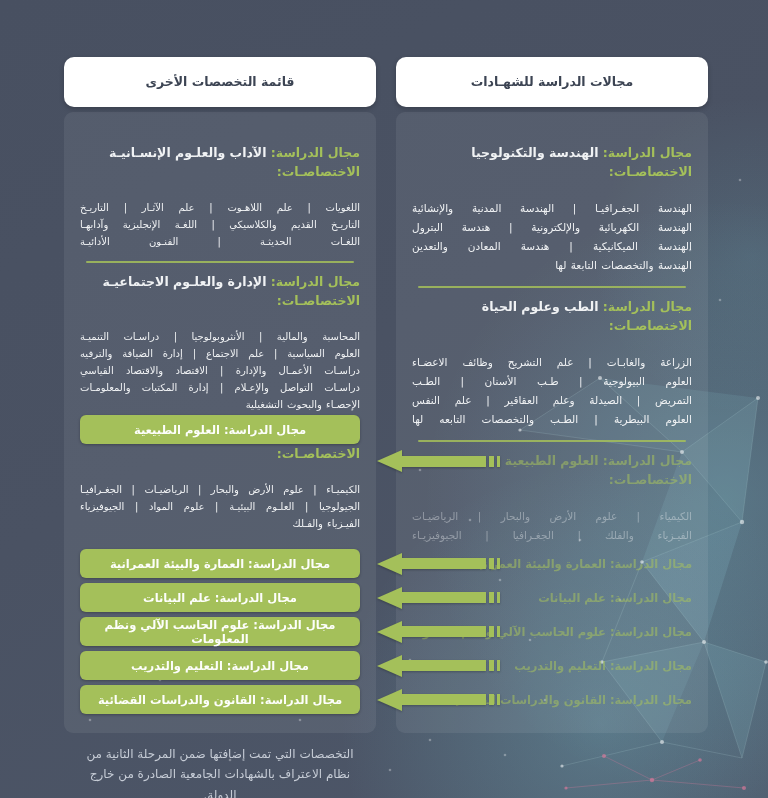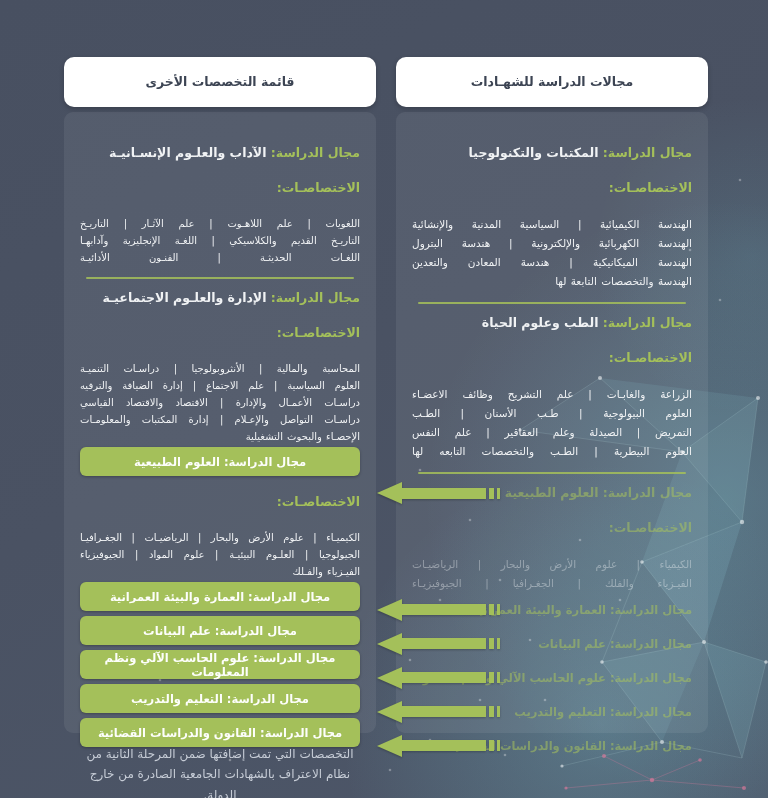--- a/index.html
+++ b/index.html
@@ -32,21 +32,21 @@
   }
   .panel{
     margin-top:5px;background:var(--panel);border-radius:9px;
     padding:32px 16px 14px;height:621px;box-sizing:border-box;
     display:flex;flex-direction:column;
   }
   .sec-heading{font-size:12.5px;font-weight:bold;line-height:1.45;}
   .green{color:var(--green);}
   .white{color:var(--text);}
   .green-faded{color:var(--green-faded);}
-  .specs-label{font-size:12.5px;font-weight:bold;margin-top:18px;}
+  .specs-label{font-size:12.5px;font-weight:bold;margin-top:2px;}
   .specs{margin-top:20px;color:var(--text);font-size:10.5px;}
   .col-main .spec-line{line-height:19px;}
   .col-other .spec-line{line-height:17px;font-size:10px;}
   .spec-line{text-align:justify;text-align-last:justify;word-spacing:1px;}
   .spec-line.short{text-align-last:right;}
   .faded .spec-line{color:var(--text-faded);}
   .divider{height:2px;width:96%;margin:11px auto 10px;background:var(--green);opacity:0.85;border-radius:1px;}
   .section{margin-bottom:2px;}
   .col-other .left-sections .section:last-child .divider{display:none;}
 
@@ -165,26 +165,26 @@
       <div class="header-box">
         <div>مجالات الدراسة للشهـادات</div>
       </div>
       <div class="panel">
 
         <div class="main-sections">
 
         <div class="section">
               <div class="sec-heading">
                 <span class="green">مجال الدراسة:</span>
-                <span class="white">المكتبات والتكنولوجيا</span>
+                <span class="white">الهندسة والتكنولوجيا</span>
               </div>
               <div class="specs-label green">الاختصاصـات:</div>
               <div class="specs">
 
-              <div class="spec-line">الهندسة الكيميائية | السياسية المدنية والإنشائية</div>
+              <div class="spec-line">الهندسة الجغـرافيـا | الهندسة المدنية والإنشائية</div>
                 <div class="spec-line">الهندسة الكهربائية والإلكترونية | هندسة البترول</div>
                 <div class="spec-line">الهندسة الميكانيكية | هندسة المعادن والتعدين</div>
                 <div class="spec-line short">الهندسة والتخصصات التابعة لها</div>
               </div>
               <div class="divider"></div>
             </div>
             <div class="section">
               <div class="sec-heading">
                 <span class="green">مجال الدراسة:</span>
                 <span class="white">الطب وعلوم الحياة</span>

